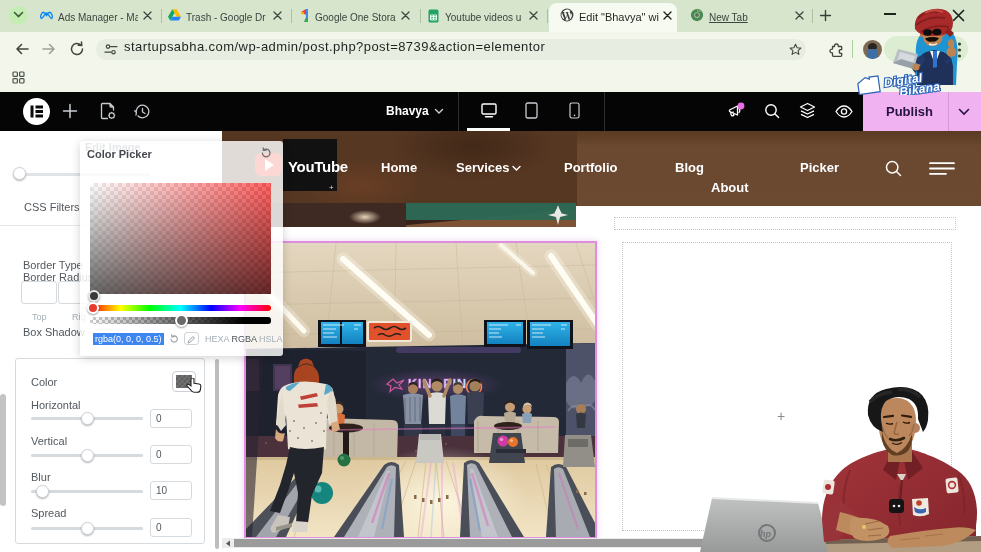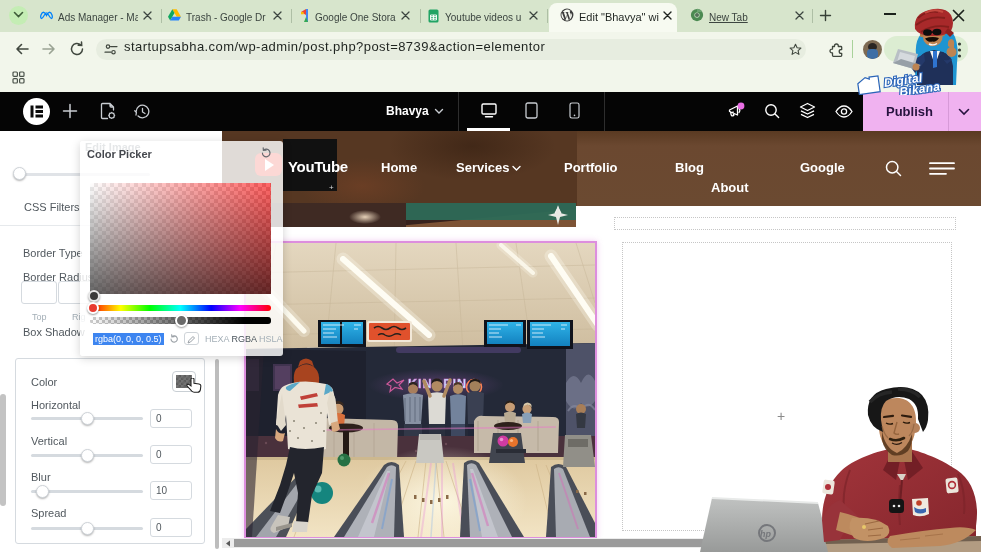--- a/index.html
+++ b/index.html
@@ -246,21 +246,21 @@
         </svg>
   </div>
 </div>
 
 <div id="sidebar">
   <div class="slabel" style="left:85px;top:10px;font-weight:bold;color:#6d7882;">Edit Image</div>
   <div class="track" style="left:20px;top:42px;width:130px;background:#e0e3e7;"></div>
   <div class="knob" style="left:13px;top:36px;"></div>
   <div class="slabel" style="left:24px;top:70px;">CSS Filters</div>
   <div class="sline" style="top:94px;"></div>
-  <div class="slabel" style="left:23px;top:116px;">Border Type</div>
+  <div class="slabel" style="left:23px;top:128px;">Border Type</div>
   <div class="slabel" style="left:23px;top:140px;">Border Radius</div>
   <div class="sinput" style="left:21px;top:150px;width:36px;height:23px;"></div>
   <div class="sinput" style="left:58px;top:150px;width:35px;height:23px;"></div>
   <div class="slabel" style="left:32px;top:181px;font-size:9px;color:#a4afb7;">Top</div>
   <div class="slabel" style="left:72px;top:181px;font-size:9px;color:#a4afb7;">Rig</div>
   <div class="slabel" style="left:23px;top:195px;text-align:right;">Box Shadow</div>
   <div style="position:absolute;left:0px;top:263px;width:6px;height:112px;background:#c3c3c3;border-radius:3px;"></div>
   <div style="position:absolute;left:215px;top:228px;width:4px;height:190px;background:#bdbdbd;border-radius:2px;"></div>
   <div id="shadowcard">
     <div class="slabel" style="left:15px;top:17px;">Color</div>
@@ -302,21 +302,21 @@
     <div style="position:absolute;left:66px;top:27px;color:#fff;font-size:15px;font-weight:bold;letter-spacing:-0.3px;">YouTube</div>
     <div style="position:absolute;left:107px;top:52px;color:#ddd;font-size:8px;">+</div>
     <div class="nav" style="left:159px;">Home</div>
     <div class="nav" style="left:234px;">Services</div>
     <svg class="abs" style="left:290px;top:34px;" width="9" height="7" viewBox="0 0 9 7">
           <path d="M1 1.5 L4.5 5 L8 1.5" stroke="#fff" stroke-width="1.4" fill="none" stroke-linecap="round"></path>
         </svg>
     <div class="nav" style="left:342px;">Portfolio</div>
     <div class="nav" style="left:433px;margin-left:20px;">Blog</div>
     <div class="nav" style="left:489px;margin-top:20px;">About</div>
-    <div class="nav" style="left:578px;">Google</div>
+    <div class="nav" style="left:578px;">Picker</div>
     <svg class="abs" style="left:663px;top:29px;" width="17" height="17" viewBox="0 0 17 17">
           <circle cx="7.2" cy="7.2" r="5.7" fill="none" stroke="#fff" stroke-width="1.5"></circle>
           <path d="M11.5 11.5 L15.5 15.5" stroke="#fff" stroke-width="1.5" stroke-linecap="round"></path>
         </svg>
     <svg class="abs" style="left:707px;top:31px;" width="26" height="13" viewBox="0 0 26 13">
           <path d="M1 1.2 H25 M1 6.5 H25 M1 11.8 H17" stroke="#fff" stroke-width="1.8" stroke-linecap="round"></path>
         </svg>
   </div>
 
   <div id="strip">

